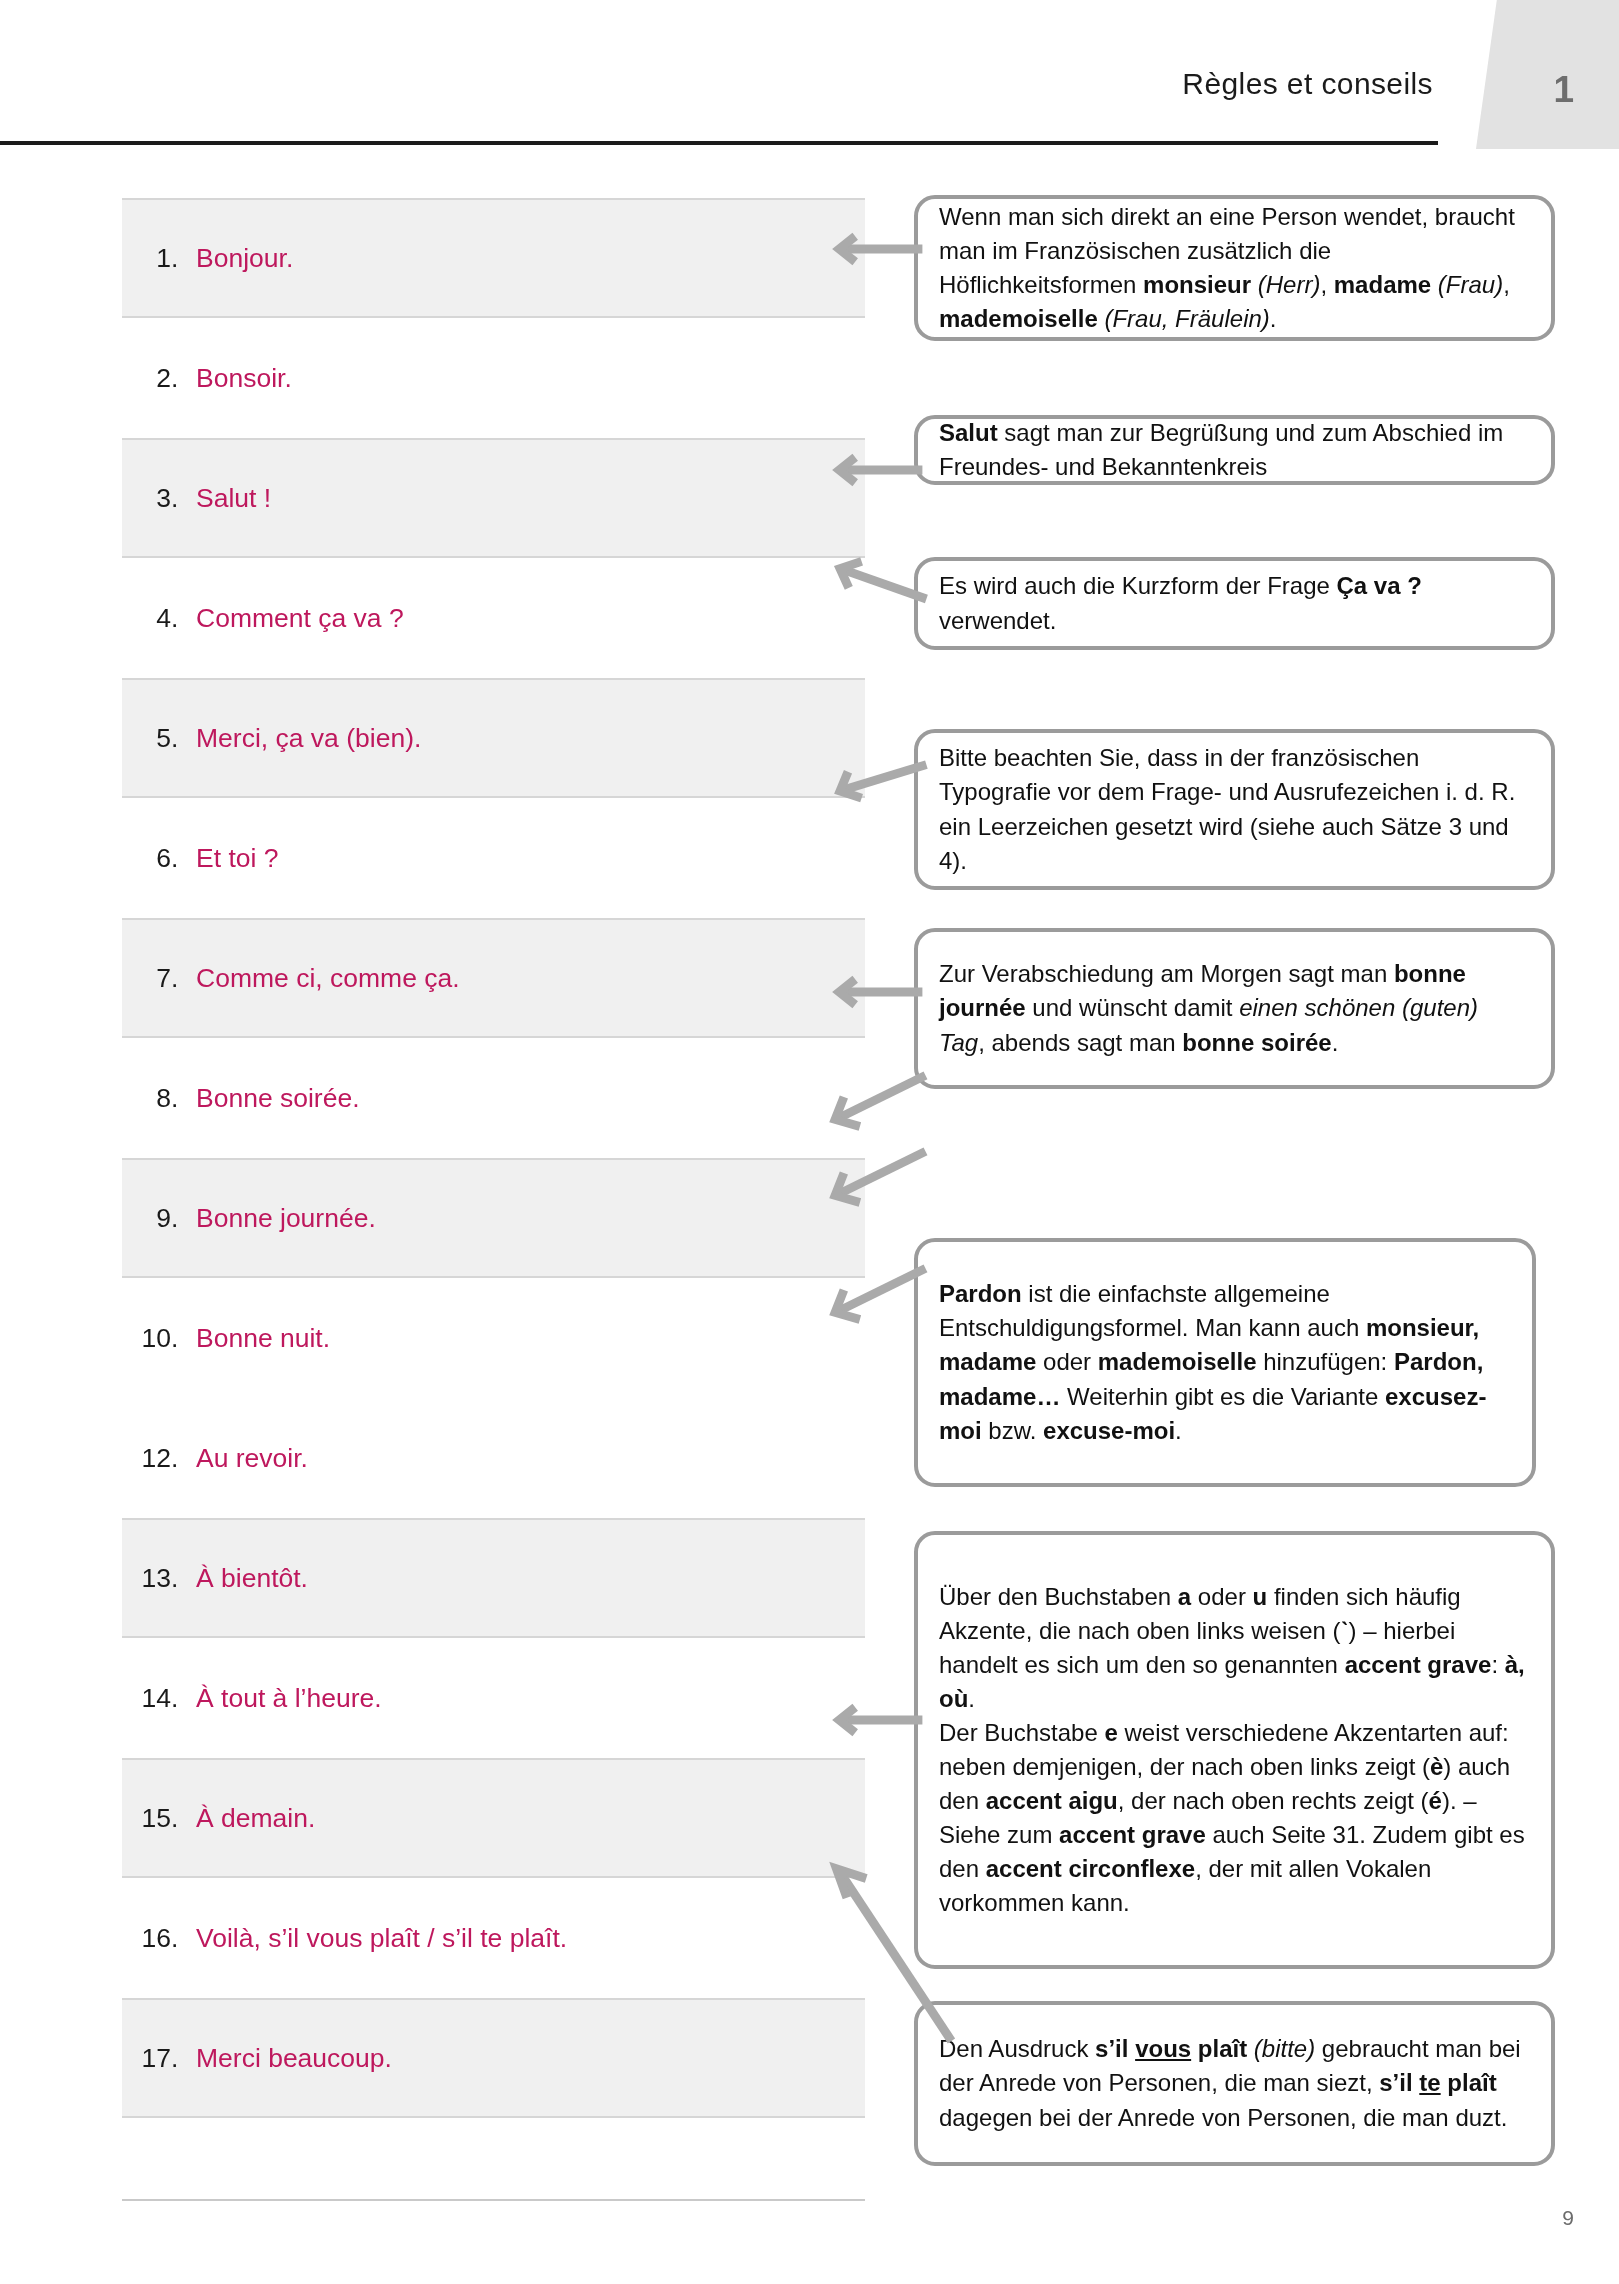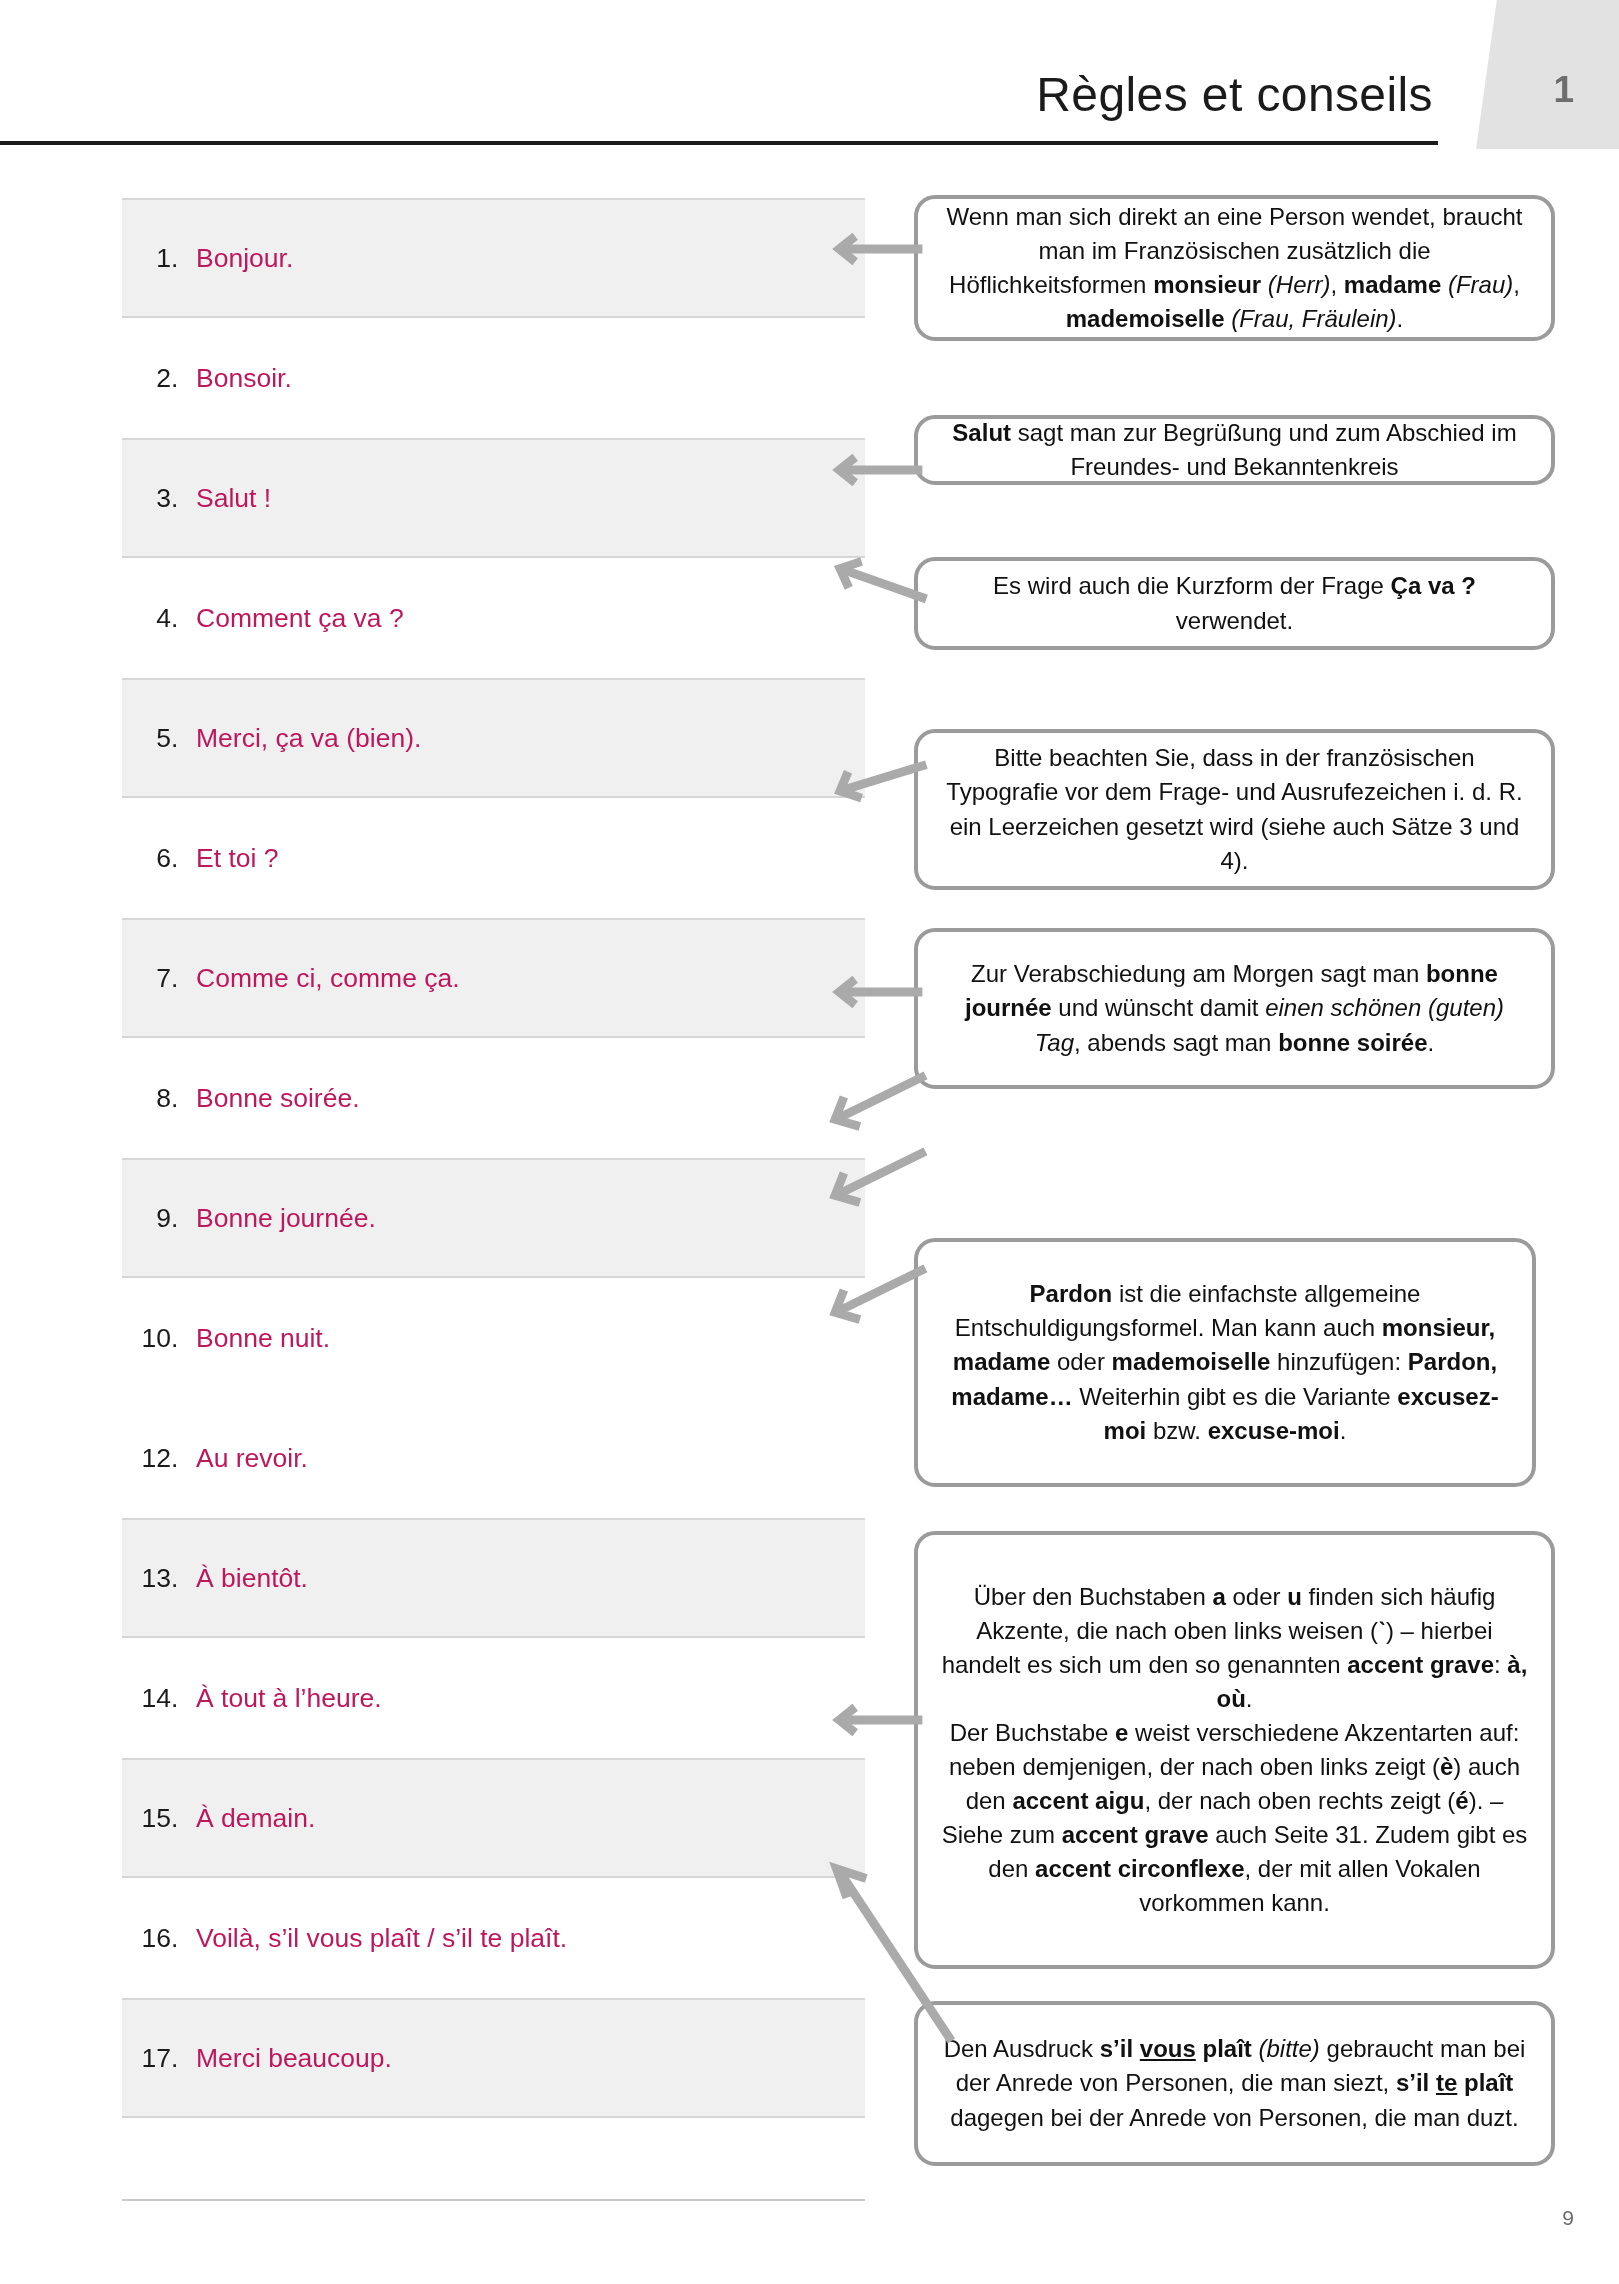--- a/index.html
+++ b/index.html
@@ -25,21 +25,21 @@
     left: 0;
     top: 141px;
     width: 1438px;
     height: 4px;
     background: #1b1b1b;
   }
   #page-title {
     position: absolute;
     right: 186px;
     top: 67px;
-    font-size: 48px;
+    font-size: 30px;
     font-weight: 400;
     letter-spacing: 0.4px;
     color: #1b1b1b;
     white-space: nowrap;
   }
   #chapter-tab {
     position: absolute;
     right: 0;
     top: 0;
     width: 149px;
@@ -100,21 +100,20 @@
     background: #c9c9c9;
   }
 
   
   .callout {
     position: absolute;
     box-sizing: border-box;
     border: 4px solid #9b9b9b;
     border-radius: 21px;
     background: #ffffff;
-    text-align: center;
     font-size: 24px;
     line-height: 1.42;
     color: #111111;
     padding: 14.5px 21px;
     display: flex;
     align-items: center;
     justify-content: center;
   }
   .callout .inner { width: 100%; }
   .callout b { font-weight: 700; }

